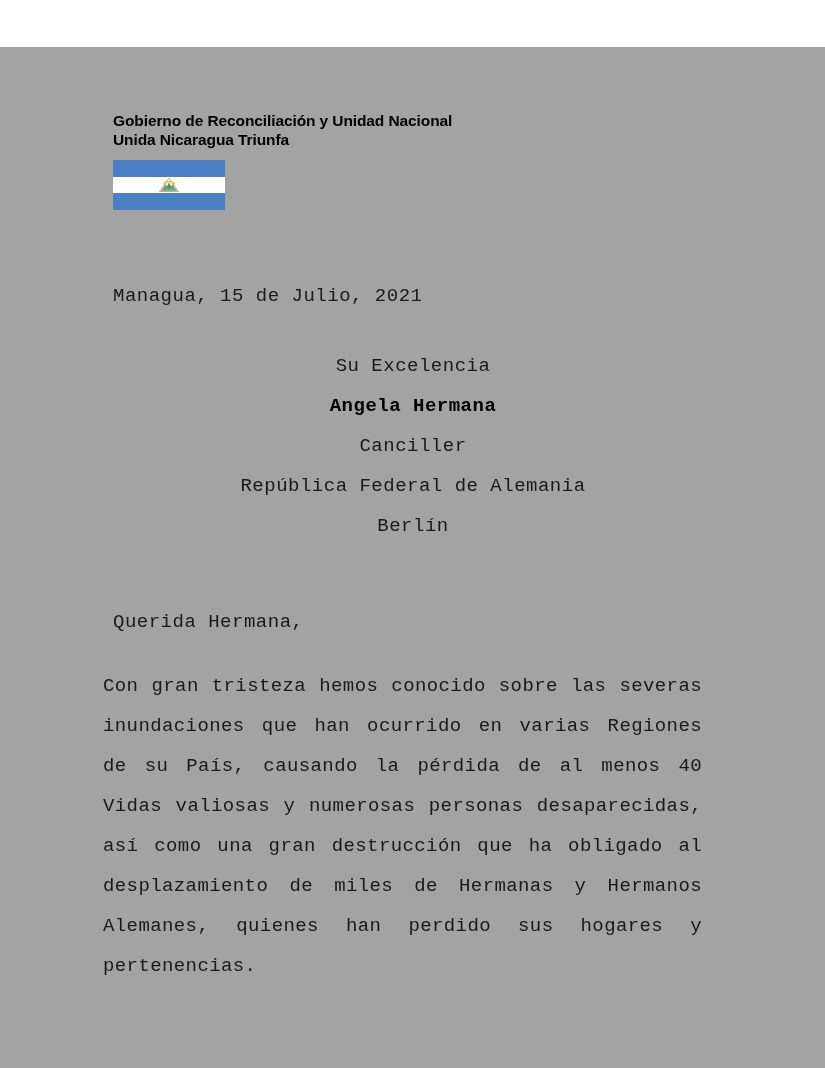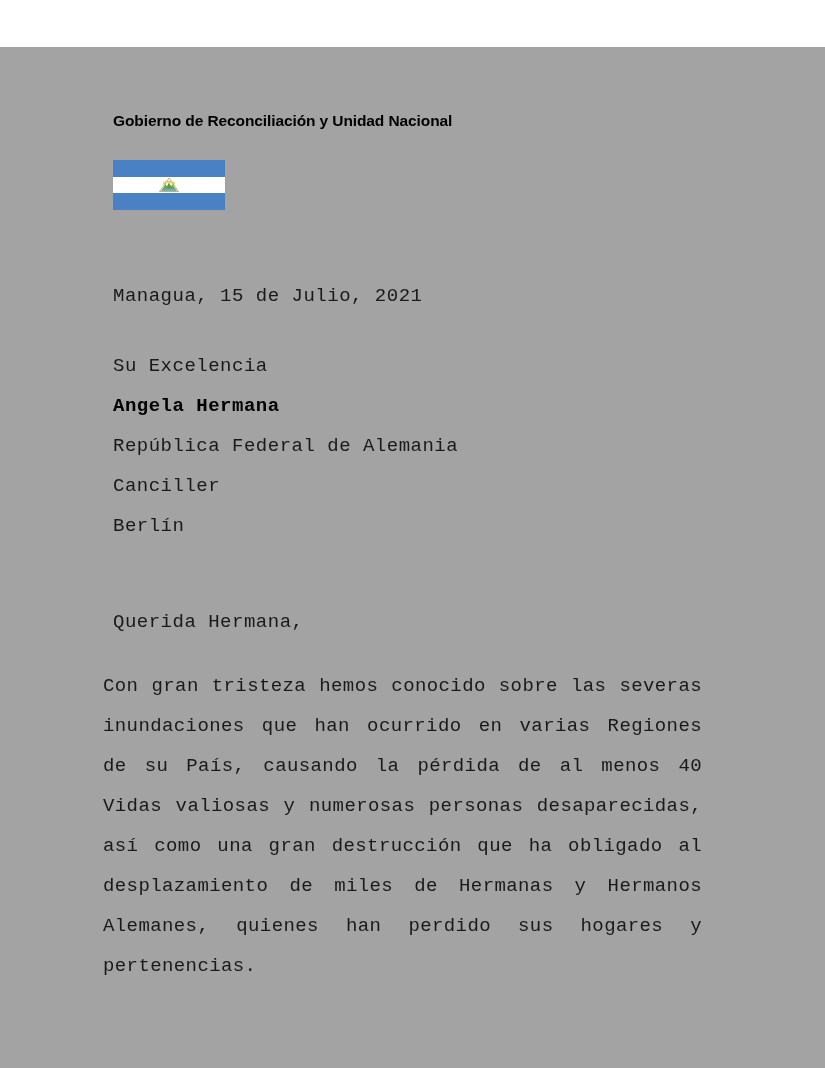--- a/index.html
+++ b/index.html
@@ -77,20 +77,21 @@
     line-height: 28px;
     letter-spacing: 0.5px;
     white-space: nowrap;
   }
 
   .address-block {
     position: absolute;
     left: 113px;
     top: 299px;
     width: 600px;
+    text-align: center;
   }
   .address-line {
     font-size: 19px;
     line-height: 40px;
     letter-spacing: 0.5px;
     white-space: nowrap;
   }
   .address-line.bold {
     font-weight: bold;
     color: #000000;
@@ -120,20 +121,21 @@
     hyphens: none;
   }
 </style>
 </head>
 <body>
 
 <div class="page">
 
   <div class="letterhead">
     <div class="letterhead-line">Gobierno de Reconciliación y Unidad Nacional</div>
+    <div class="letterhead-line">Unida Nicaragua Triunfa</div>
   </div>
 
   <div class="flag">
     <div class="flag-stripe blue"></div>
     <div class="flag-stripe white">
       <svg class="flag-emblem" viewBox="0 0 44 34">
         <polygon points="22,3 41,30 3,30" fill="#ffffff" stroke="#c8b560" stroke-width="2"></polygon>
         <path d="M7,29 L37,29 L37,25 Q22,20 7,25 Z" fill="#6fa8dc"></path>
         <polygon points="22,12 29,25 15,25" fill="#5a9b3c"></polygon>
         <polygon points="15,15 21,25 9,25" fill="#6aa847"></polygon>
@@ -143,22 +145,22 @@
       </svg>
     </div>
     <div class="flag-stripe blue"></div>
   </div>
 
   <div class="date-line">Managua, 15 de Julio, 2021</div>
 
   <div class="address-block">
     <div class="address-line">Su Excelencia</div>
     <div class="address-line bold">Angela Hermana</div>
+    <div class="address-line">Canciller</div>
     <div class="address-line">República Federal de Alemania</div>
-    <div class="address-line">Canciller</div>
     <div class="address-line">Berlín</div>
   </div>
 
   <div class="salutation">Querida Hermana,</div>
 
   <div class="body-paragraph">Con gran tristeza hemos conocido sobre las severas inundaciones que han ocurrido en varias Regiones de su País, causando la pérdida de al menos 40 Vidas valiosas y numerosas personas desaparecidas, así como una gran destrucción que ha obligado al desplazamiento de miles de Hermanas y Hermanos Alemanes, quienes han perdido sus hogares y pertenencias.</div>
 
 </div>
 
 </body></html>

